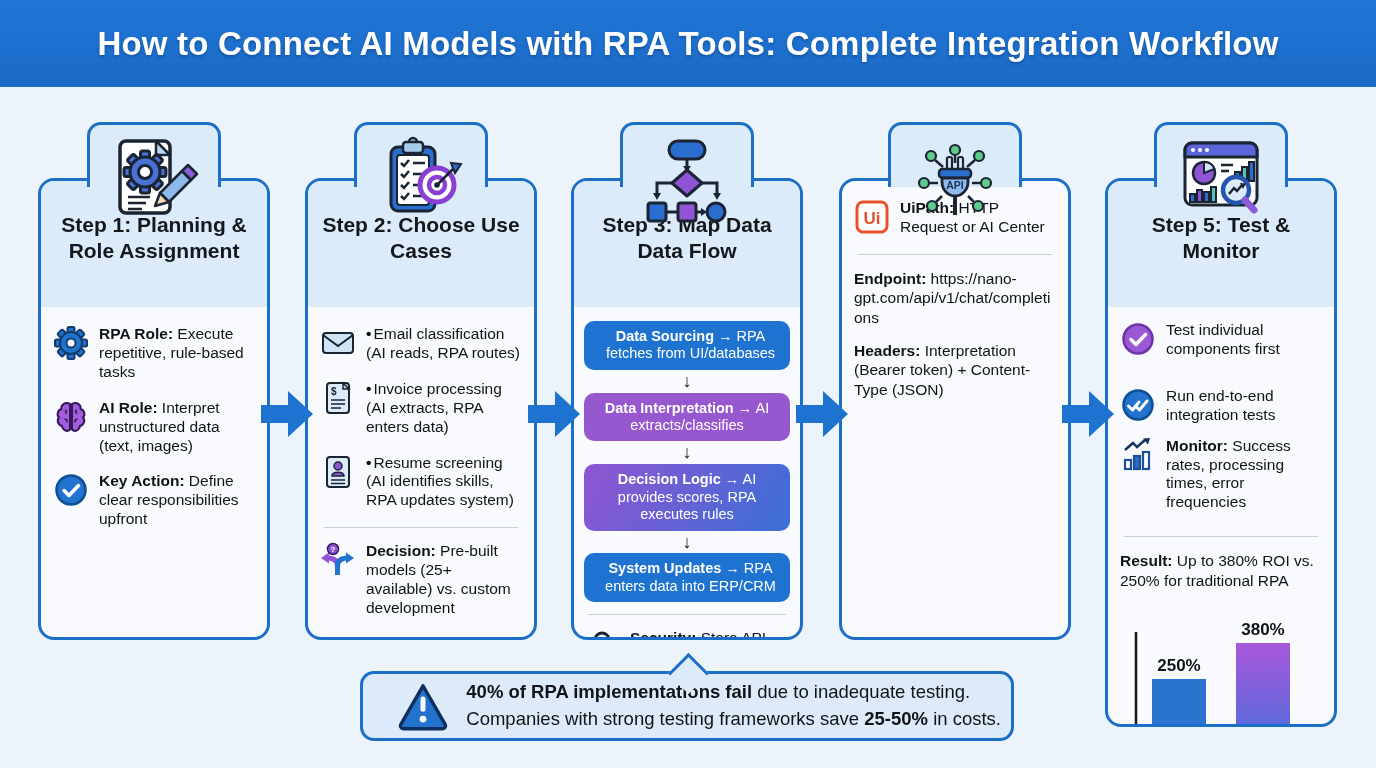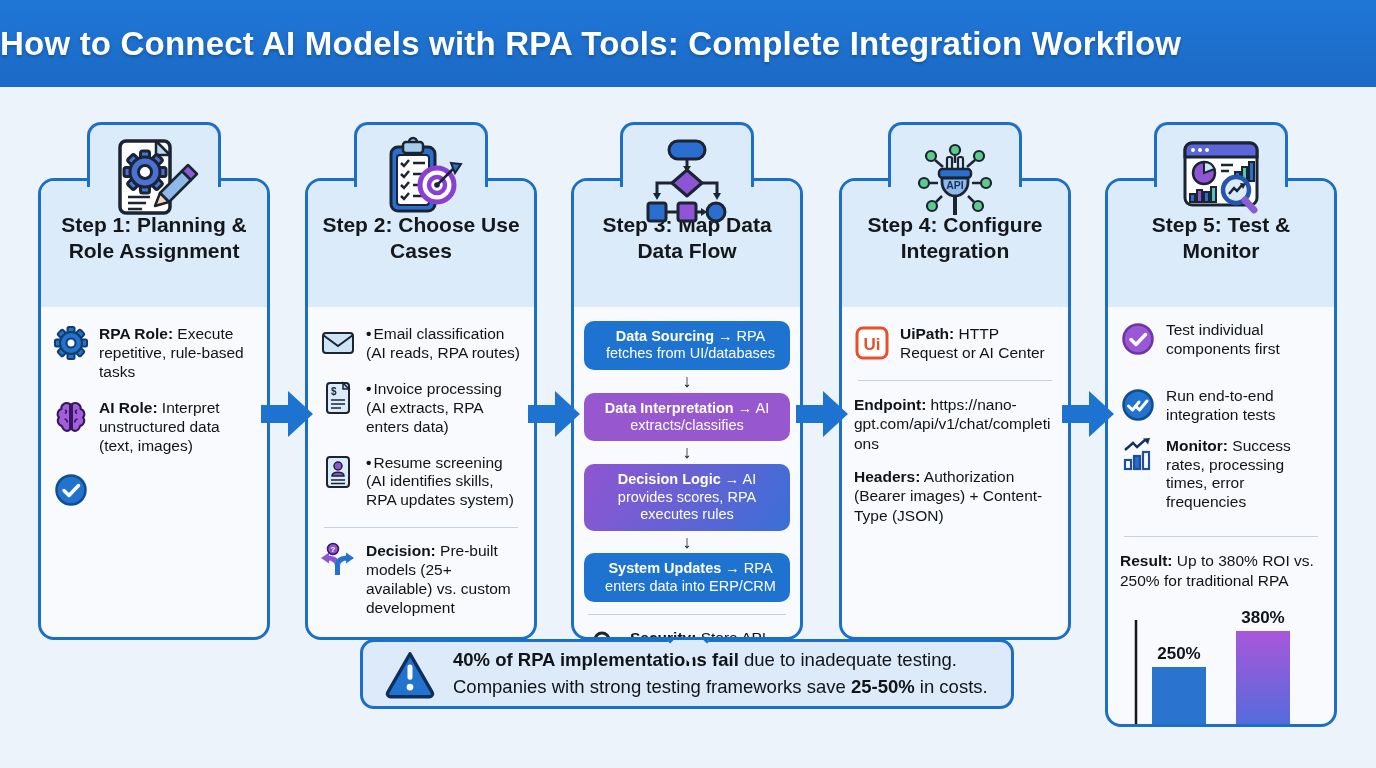--- a/index.html
+++ b/index.html
@@ -1,21 +1,21 @@
 <!DOCTYPE html>
 <html><head>
 <meta charset="utf-8">
 <style>
   html,body{margin:0;padding:0;background:#e7eef7;}
   .stage{position:relative;width:1376px;height:768px;background:#edf3fa;overflow:hidden;
          font-family:"Liberation Sans",sans-serif;color:#101418;}
   
   .hdr{position:absolute;left:0;top:0;width:100%;height:87px;
        background:linear-gradient(180deg,#2076d6,#1b6ac6);
-       display:flex;align-items:center;justify-content:flex-start;}
+       display:flex;align-items:center;justify-content:center;}
   .hdr h1{margin:0;font-size:33px;font-weight:700;color:#fff;letter-spacing:.2px;
           text-shadow:0 2px 3px rgba(10,40,80,.35);}
   
   .card{position:absolute;top:122px;width:232px;}
   .tab{position:absolute;left:50%;transform:translateX(-50%);top:0;width:128px;height:62px;
        background:#dcebf9;border:3px solid #1b6fc7;border-bottom:none;border-radius:14px 14px 0 0;z-index:2;}
   .body{position:absolute;top:56px;left:0;width:226px;border:3px solid #1b6fc7;border-radius:16px;
         background:#f8fafd;overflow:hidden;z-index:1;}
   .h-std{height:456px;} .h-tall{height:543px;}
   .hicon{position:absolute;top:10px;left:50%;transform:translateX(-50%);width:100px;height:102px;z-index:3;}
@@ -38,23 +38,23 @@
   .pill b{font-weight:700;}
   .pill-blue{background:#1e73d0;padding-left:12px;}
   .pill-purple{background:#9757cf;}
   .pill-grad{background:linear-gradient(120deg,#9055d2,#3a6fd6);}
   .flowdown{text-align:center;font-size:18px;font-weight:700;line-height:1.05;margin:2px 0;color:#101418;}
   .para{margin:0 0 14px;font-size:15.5px;line-height:1.25;overflow-wrap:anywhere;}
   .para b{font-weight:700;}
   
   .gap-arrow{position:absolute;top:386px;z-index:4;width:54px;height:56px;}
   
-  .banner{position:absolute;left:360px;top:639px;width:654px;height:70px;box-sizing:border-box;
+  .banner{position:absolute;left:360px;top:671px;width:654px;height:70px;box-sizing:border-box;
           background:#ddeaf9;border:3px solid #1b6fc7;border-radius:14px;
-          display:flex;align-items:center;gap:16px;padding:0 10px 0 20px;}
+          display:flex;align-items:center;gap:16px;padding:0 10px 0 20px;justify-content:flex-end;}
   .notch{position:absolute;top:-15px;left:50%;margin-left:-13px;width:26px;height:26px;
          background:#ddeaf9;border-top:3px solid #1b6fc7;border-left:3px solid #1b6fc7;
          transform:rotate(45deg);}
   .banner-text{font-size:18.5px;line-height:1.45;}
   .banner-text b{font-weight:700;}
   .warn-ic{flex:0 0 54px;width:54px;height:50px;}
   
   .minichart{display:block;margin:0 auto;}
 </style>
 </head>
@@ -122,20 +122,21 @@
           </span>
           <p class="rtext"><b>AI Role:</b><span> Interpret unstructured data (text, images)</span></p>
         </div>
         <div class="row">
           <span class="ricon">
             <svg viewBox="0 0 36 36">
               <circle cx="18" cy="18" r="14.5" fill="#2273cd" stroke="#0f4e93" stroke-width="2.5"></circle>
               <path d="M11 18.5 L16 23.5 L25.5 13.5" stroke="#fff" stroke-width="3.5" fill="none" stroke-linecap="round" stroke-linejoin="round"></path>
             </svg>
           </span>
+          <p class="rtext"><b>Key Action:</b><span> Define clear responsibilities upfront</span></p>
         </div>
       </div>
     </div>
   </div>
 
   <div class="card" style="left:305px">
     <div class="tab"></div>
     <span class="hicon">
       <svg viewBox="0 0 100 100">
         <rect x="20" y="14" width="44" height="64" rx="7" fill="#2a6fd0" stroke="#1a2433" stroke-width="3"></rect>
@@ -283,36 +284,33 @@
         </g>
         <rect x="42" y="24" width="5" height="14" rx="2" fill="#dcebf9" stroke="#1a2433" stroke-width="2.2"></rect>
         <rect x="53" y="24" width="5" height="14" rx="2" fill="#dcebf9" stroke="#1a2433" stroke-width="2.2"></rect>
         <rect x="34" y="36" width="32" height="9" rx="3.5" fill="#2a6fd0" stroke="#1a2433" stroke-width="2.5"></rect>
         <path d="M37 45 h26 v4 a13 14 0 0 1 -26 0 z" fill="#8fb9ea" stroke="#1a2433" stroke-width="2.8"></path>
         <text x="50" y="55.5" font-size="10.5" font-weight="700" text-anchor="middle" fill="#15325c" font-family="Liberation Sans, sans-serif">API</text>
         <path d="M50 64 V82" stroke="#1a2433" stroke-width="4"></path>
       </svg>
     </span>
     <div class="body h-std">
-      <div class="title-zone">
-        <div class="title">Step 4: Configure Integration</div>
-      </div>
       <div class="content">
         <div class="row">
           <span class="ricon">
             <svg viewBox="0 0 36 36">
               <rect x="3" y="3" width="30" height="30" rx="6" fill="#fff" stroke="#e8502c" stroke-width="3"></rect>
               <text x="18" y="25" text-anchor="middle" font-size="17" font-weight="700" fill="#e8502c" font-family="Liberation Sans, sans-serif">Ui</text>
             </svg>
           </span>
           <p class="rtext"><b>UiPath:</b><span> HTTP Request or AI Center</span></p>
         </div>
         <div class="divider"></div>
         <p class="para"><b>Endpoint:</b><span> https://nano-gpt.com/api/v1/chat/completions</span></p>
-        <p class="para"><b>Headers:</b><span> Authorization (Bearer images) + Content-Type (JSON)</span></p>
+        <p class="para"><b>Headers:</b><span> Interpretation (Bearer token) + Content-Type (JSON)</span></p>
       </div>
     </div>
   </div>
 
   <div class="card" style="left:1105px">
     <div class="tab"></div>
     <span class="hicon">
       <svg viewBox="0 0 100 100">
         <rect x="14" y="10" width="72" height="62" rx="7" fill="#fff" stroke="#1a2433" stroke-width="3"></rect>
         <path d="M14 24 V17 a7 7 0 0 1 7 -7 h58 a7 7 0 0 1 7 7 v7 Z" fill="#5b67d8" stroke="#1a2433" stroke-width="3"></path>
@@ -371,21 +369,21 @@
                 <rect x="14" y="19" width="6" height="13" fill="#2b6cc4"></rect>
                 <rect x="23" y="15" width="6" height="17"></rect>
               </g>
               <path d="M5 13 L13 6 L17 10 L25 3" stroke="#14315e" stroke-width="2.4" fill="none"></path>
               <polygon points="23,1.5 30,1 28,7.5" fill="#14315e"></polygon>
             </svg>
           </span>
           <p class="rtext"><b>Monitor:</b><span> Success rates, processing times, error frequencies</span></p>
         </div>
         <div class="divider"></div>
-        <p class="para" style="margin-bottom:8px"><b>Result:</b><span> Up to 380% ROI vs. 250% for traditional RPA</span></p>
+        <p class="para" style="margin-bottom:20px"><b>Result:</b><span> Up to 380% ROI vs. 250% for traditional RPA</span></p>
         <svg class="minichart" width="202" height="192" viewBox="0 0 202 192">
           <defs>
               <linearGradient id="barGrad" x1="0" y1="0" x2="0" y2="1">
             <stop offset="0" stop-color="#a857da"></stop>
                 <stop offset="1" stop-color="#4a6edb"></stop>
           </linearGradient>
             </defs>
           <path d="M16 22 V138 H190" stroke="#14171c" stroke-width="2.5" fill="none"></path>
           <rect x="32" width="54" fill="#2a74cf" y="69" height="69"></rect>
           <rect x="116" width="54" fill="url(#barGrad)" y="33" height="105"></rect>

